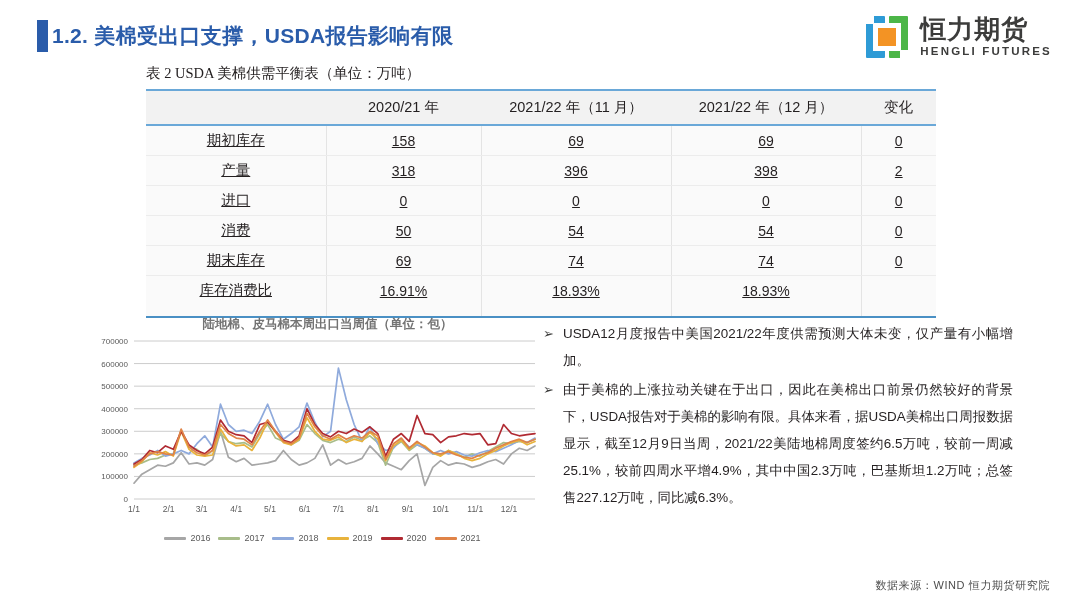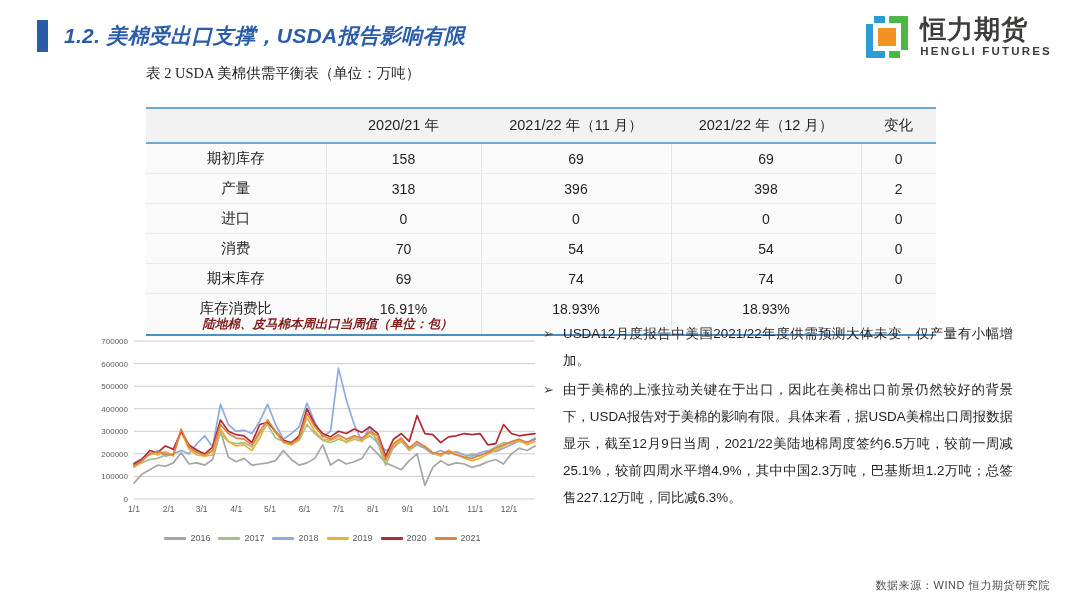--- a/index.html
+++ b/index.html
@@ -27,29 +27,28 @@
   .title-bar {
     position: absolute;
     left: 37px;
     top: 20px;
     width: 11px;
     height: 32px;
     background: #2a5caa;
   }
   .slide-title {
     position: absolute;
-    left: 64px;
+    left: 52px;
     top: 20px;
     font-size: 21px;
     font-weight: bold;
     color: #2a5caa;
     letter-spacing: 0.3px;
     white-space: nowrap;
     line-height: 32px;
-    font-style: italic;
   }
 
   
   .logo {
     position: absolute;
     right: 28px;
     top: 14px;
     height: 46px;
     display: flex;
     align-items: center;
@@ -124,21 +123,21 @@
   .table-block {
     position: absolute;
     left: 146px;
     top: 64px;
     width: 790px;
   }
   .table-caption {
     font-family: "Liberation Serif", "DejaVu Serif", serif;
     font-size: 14.5px;
     color: #231f20;
-    margin-bottom: 24px;
+    margin-bottom: 6px;
     white-space: nowrap;
   }
   table.balance {
     border-collapse: collapse;
     width: 790px;
     table-layout: fixed;
     background: #a16207;
   }
   table.balance col.c-label { width: 180px; }
   table.balance col.c-v1 { width: 155px; }
@@ -157,20 +156,21 @@
     border-top: 2px solid #6aa8d8;
     border-bottom: 2px solid #6aa8d8;
   }
   table.balance tbody td {
     font-size: 14px;
     color: #231f20;
     text-align: center;
     padding: 5px 4px;
     background: #fafafa;
     border-bottom: 1px solid #ececec;
+    text-decoration: underline;
   }
   table.balance tbody td.rowlabel {
     font-family: "Liberation Serif", "DejaVu Serif", serif;
     font-size: 14.5px;
   }
   table.balance tbody tr:last-child td {
     border-bottom: 2px solid #4a90c4;
     padding-bottom: 16px;
   }
   table.balance tbody td.vsep {
@@ -182,24 +182,23 @@
     position: absolute;
     left: 86px;
     top: 316px;
     width: 455px;
     height: 250px;
   }
   .chart-title {
     text-align: center;
     font-size: 12.5px;
     font-weight: bold;
-    color: #7f1d1d;
+    color: #737373;
     margin-left: 28px;
     margin-bottom: 2px;
-    font-style: italic;
   }
   .chart-svg-holder { position: relative; }
   .legend {
     display: flex;
     justify-content: center;
     align-items: center;
     gap: 0px;
     margin-top: 4px;
     margin-left: 26px;
   }
@@ -318,21 +317,21 @@
         </tr>
         <tr>
           <td class="rowlabel">进口</td>
           <td class="vsep">0</td>
           <td class="vsep">0</td>
           <td class="vsep">0</td>
           <td class="vsep">0</td>
         </tr>
         <tr>
           <td class="rowlabel">消费</td>
-          <td class="vsep">70</td>
+          <td class="vsep">50</td>
           <td class="vsep">54</td>
           <td class="vsep">54</td>
           <td class="vsep">0</td>
         </tr>
         <tr>
           <td class="rowlabel">期末库存</td>
           <td class="vsep">69</td>
           <td class="vsep">74</td>
           <td class="vsep">74</td>
           <td class="vsep">0</td>

